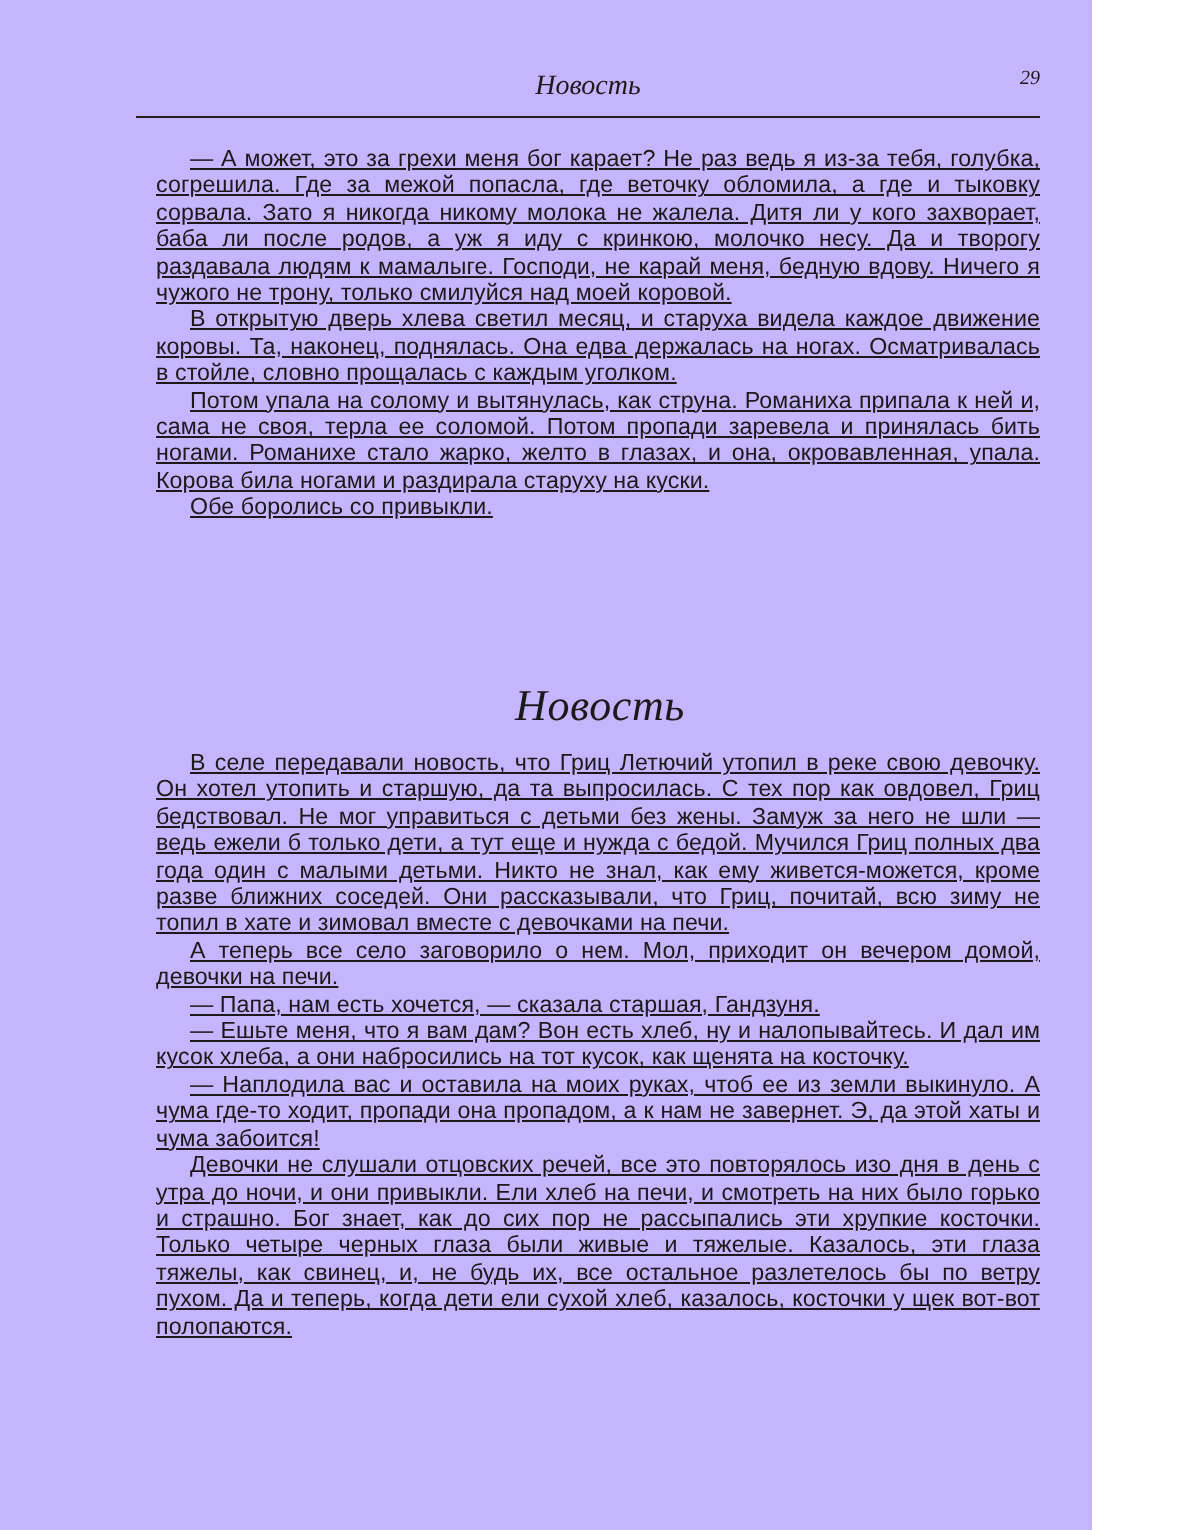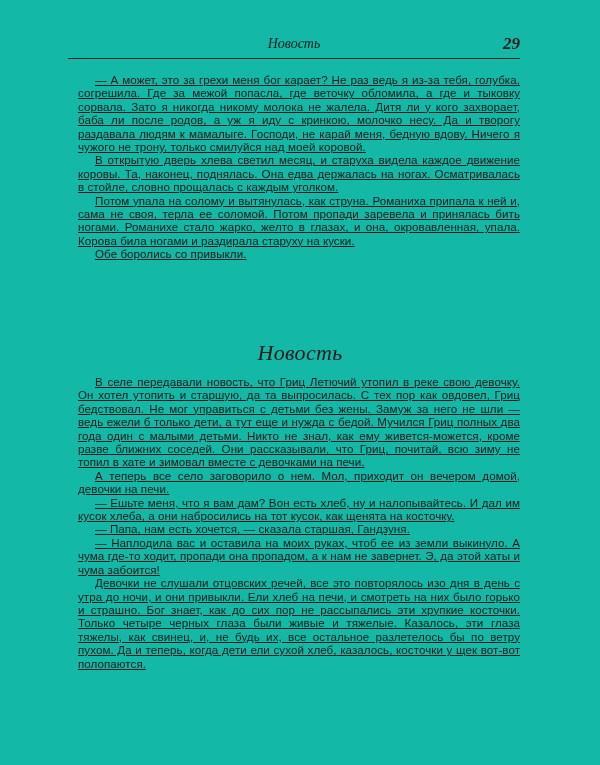--- a/index.html
+++ b/index.html
@@ -1,31 +1,31 @@
 <!DOCTYPE html>
 <html><head>
 <meta charset="utf-8">
 <style>
   html, body { margin: 0; padding: 0; background: #ffffff; }
   body { width: 600px; height: 765px; position: relative; overflow: hidden; }
   .page {
-    position: absolute; left: 0; top: 0; width: 600px; height: 765px;
-    background: #14b8a6; color: #1a1a1a;
+    position: absolute; left: 0; top: 0; width: 546px; height: 765px;
+    background: #c4b5fd; color: #1a1a1a;
     font-family: "DejaVu Serif", "Liberation Serif", serif;
   }
   .running-head {
     position: absolute; left: 68px; top: 36px; width: 452px; height: 20px;
   }
   .running-title {
     position: absolute; left: 0; width: 100%; top: 0; text-align: center;
     font-family: "Liberation Serif", serif; font-style: italic; font-size: 14px;
   }
   .page-number {
     position: absolute; right: 0; top: -2px;
-    font-family: "Liberation Serif", serif; font-style: italic; font-size: 17px; font-weight: bold;
+    font-family: "Liberation Serif", serif; font-style: italic; font-size: 10px;
   }
   .head-rule {
     position: absolute; left: 68px; top: 58px; width: 452px; height: 0;
     border-top: 1.3px solid #222;
   }
   .body {
     position: absolute; left: 78px; width: 442px;
     font-family: "Liberation Sans", sans-serif;
     font-size: 11.6px; line-height: 13.4px;
     text-align: justify; letter-spacing: 0.05px; text-decoration: underline;
@@ -55,19 +55,19 @@
     <p>В открытую дверь хлева светил месяц, и старуха видела каждое движение коровы. Та, наконец, поднялась. Она едва держалась на ногах. Осматривалась в стойле, словно прощалась с каждым уголком.</p>
     <p>Потом упала на солому и вытянулась, как струна. Романиха припала к ней и, сама не своя, терла ее соломой. Потом пропади заревела и принялась бить ногами. Романихе стало жарко, желто в глазах, и она, окровавленная, упала. Корова била ногами и раздирала старуху на куски.</p>
     <p>Обе боролись со привыкли.</p>
   </div>
 
   <div class="chapter-title">Новость</div>
 
   <div class="body body-2">
     <p>В селе передавали новость, что Гриц Летючий утопил в реке свою девочку. Он хотел утопить и старшую, да та выпросилась. С тех пор как овдовел, Гриц бедствовал. Не мог управиться с детьми без жены. Замуж за него не шли — ведь ежели б только дети, а тут еще и нужда с бедой. Мучился Гриц полных два года один с малыми детьми. Никто не знал, как ему живется-можется, кроме разве ближних соседей. Они рассказывали, что Гриц, почитай, всю зиму не топил в хате и зимовал вместе с девочками на печи.</p>
     <p>А теперь все село заговорило о нем. Мол, приходит он вечером домой, девочки на печи.</p>
+    <p>— Папа, нам есть хочется, — сказала старшая, Гандзуня.</p>
     <p>— Ешьте меня, что я вам дам? Вон есть хлеб, ну и налопывайтесь. И дал им кусок хлеба, а они набросились на тот кусок, как щенята на косточку.</p>
-    <p>— Папа, нам есть хочется, — сказала старшая, Гандзуня.</p>
     <p>— Наплодила вас и оставила на моих руках, чтоб ее из земли выкинуло. А чума где-то ходит, пропади она пропадом, а к нам не завернет. Э, да этой хаты и чума забоится!</p>
     <p>Девочки не слушали отцовских речей, все это повторялось изо дня в день с утра до ночи, и они привыкли. Ели хлеб на печи, и смотреть на них было горько и страшно. Бог знает, как до сих пор не рассыпались эти хрупкие косточки. Только четыре черных глаза были живые и тяжелые. Казалось, эти глаза тяжелы, как свинец, и, не будь их, все остальное разлетелось бы по ветру пухом. Да и теперь, когда дети ели сухой хлеб, казалось, косточки у щек вот-вот полопаются.</p>
   </div>
 
 </div>
 
 </body></html>

